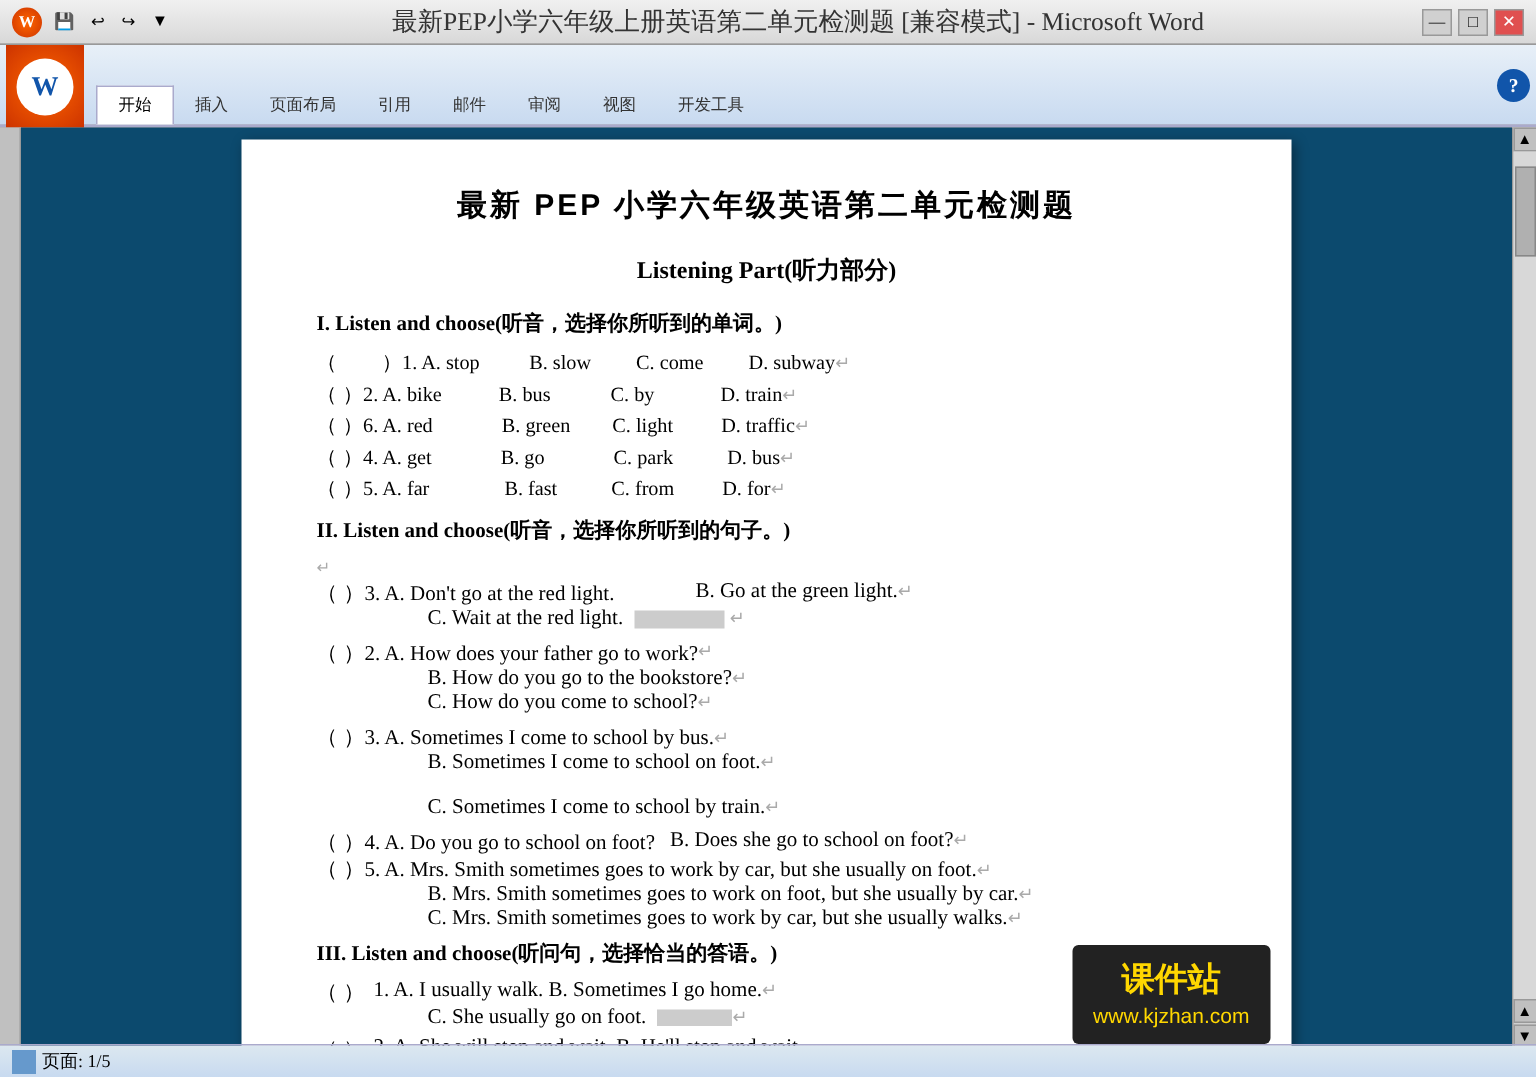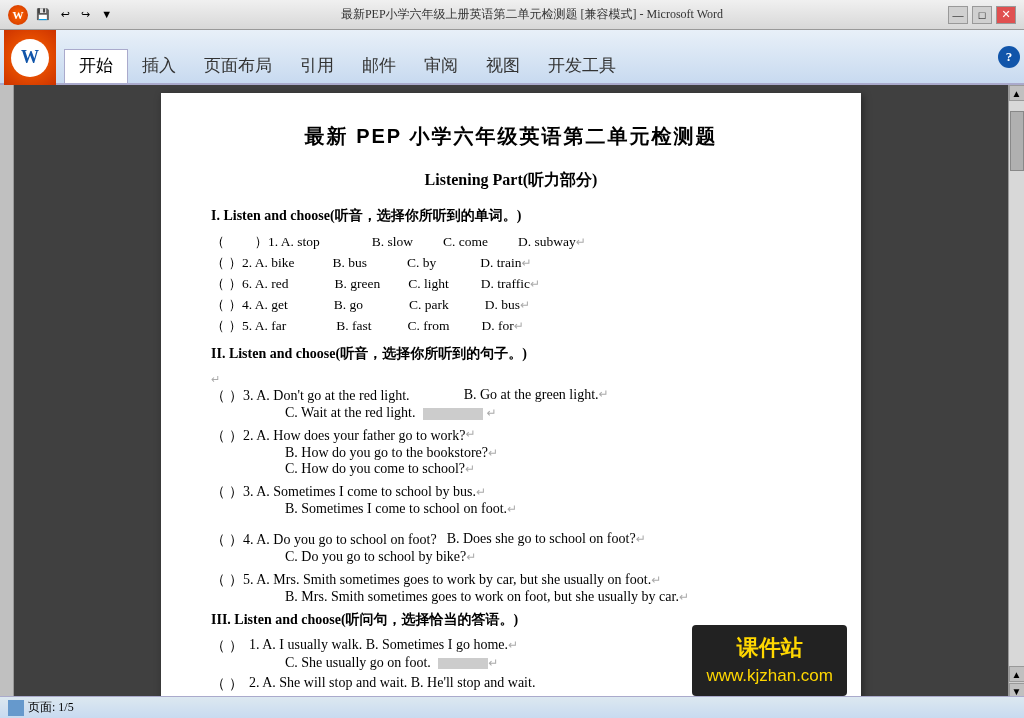--- a/index.html
+++ b/index.html
@@ -9,21 +9,21 @@
     .title-bar {
       background: linear-gradient(to bottom, #f0f0f0, #d8d8d8);
       height: 30px;
       display: flex;
       align-items: center;
       justify-content: space-between;
       padding: 0 8px;
       border-bottom: 1px solid #999;
     }
     .title-bar-left { display: flex; align-items: center; gap: 4px; }
-    .title-text { font-size: 12px; color: #333; flex: 1; text-align: center; }
+    .title-text { font-size: 17px; color: #333; flex: 1; text-align: center; }
     .title-bar-right { display: flex; gap: 4px; }
     .win-btn { width: 20px; height: 18px; font-size: 11px; display: flex; align-items: center; justify-content: center; background: #d0d0d0; border: 1px solid #999; cursor: pointer; }
 
     
     .ribbon {
       background: linear-gradient(to bottom, #e8f0f8, #c8daf0);
       height: 55px;
       border-bottom: 2px solid #aac;
       display: flex;
       align-items: stretch;
@@ -38,21 +38,21 @@
     .ribbon-logo-inner {
       width: 38px; height: 38px;
       background: white;
       border-radius: 50%;
       display: flex; align-items: center; justify-content: center;
       font-size: 18px; font-weight: bold; color: #1155aa;
     }
     .ribbon-tabs { display: flex; align-items: flex-end; gap: 0; }
     .ribbon-tab {
       padding: 4px 14px 6px;
-      font-size: 17px;
+      font-size: 11px;
       color: #333;
       cursor: pointer;
       background: transparent;
       border-top: 1px solid transparent;
     }
     .ribbon-tab.active {
       background: white;
       border: 1px solid #aac;
       border-bottom: none;
       color: #000;
@@ -85,21 +85,21 @@
     .scroll-track { flex: 1; width: 100%; background: #d8d8d8; position: relative; }
     .scroll-thumb { width: 14px; height: 60px; background: #b0b0b0; border: 1px solid #888; position: absolute; top: 10px; left: 1px; }
 
     
     .doc-container {
       flex: 1;
       overflow: hidden;
       display: flex;
       justify-content: center;
       padding: 8px 0;
-      background: #404040;
+      background: #0c4a6e;
     }
     .doc-page {
       width: 700px;
       background: white;
       padding: 30px 50px 30px 50px;
       font-family: 'Times New Roman', serif;
       font-size: 14px;
       color: #000;
       position: relative;
       box-shadow: 2px 2px 8px rgba(0,0,0,0.4);
@@ -142,21 +142,21 @@
       position: absolute;
       bottom: 14px;
       right: 14px;
       background: #222;
       padding: 8px 14px;
       border-radius: 4px;
       text-align: center;
       line-height: 1.4;
     }
     .watermark-top { font-size: 22px; font-weight: bold; color: #ffd700; font-family: SimHei, sans-serif; }
-    .watermark-url { font-size: 17px; color: #ffd700; font-family: Arial, sans-serif; }
+    .watermark-url { font-size: 14px; color: #ffd700; font-family: Arial, sans-serif; }
 
     
     .status-bar {
       position: absolute;
       bottom: 0;
       left: 0;
       width: 100%;
       height: 22px;
       background: linear-gradient(to bottom, #dce8f0, #c8daf0);
       border-top: 1px solid #aac;
@@ -227,21 +227,21 @@
 
       
       <div class="section-heading">I. Listen and choose(听音，选择你所听到的单词。)</div>
 
       
       <div>
         <div class="question-row">
           <span class="paren">（</span>
             <span class="q-num"></span>
             <span class="paren">）1. A. stop</span>
-          <span style="margin-left:48px;">B. slow</span>
+          <span style="margin-left:29px;">B. slow</span>
           <span style="margin-left:30px;">C. come</span>
           <span style="margin-left:30px;">D. subway</span>
           <span class="paragraph-mark">↵</span>
         </div>
         <div class="question-row">
           <span class="paren">（</span>
             <span class="paren">）2. A. bike</span>
           <span style="margin-left:34px;">B. bus</span>
           <span style="margin-left:40px;">C. by</span>
           <span style="margin-left:44px;">D. train</span>
@@ -294,35 +294,36 @@
       </div>
       <div style="padding-left:74px;margin-bottom:0;">B. How do you go to the bookstore?<span class="paragraph-mark">↵</span></div>
       <div style="padding-left:74px;margin-bottom:6px;">C. How do you come to school?<span class="paragraph-mark">↵</span></div>
 
       
       <div style="display:flex;margin-bottom:0;">
         <span style="margin-right:4px;">（</span>
         <span>）3. A. Sometimes I come to school by bus.<span class="paragraph-mark">↵</span></span>
       </div>
       <div style="padding-left:74px;margin-bottom:14px;">B. Sometimes I come to school on foot.<span class="paragraph-mark">↵</span></div>
+      <div style="padding-left:74px;margin-bottom:6px;">C. Sometimes I come to school by train.<span class="paragraph-mark">↵</span></div>
 
       
       <div style="display:flex;margin-bottom:0;">
         <span style="margin-right:4px;">（</span>
         <span>）4. A. Do you go to school on foot?    </span>
         <span style="margin-left:10px;">B. Does she go to school on foot?<span class="paragraph-mark">↵</span></span>
       </div>
-      <div style="padding-left:74px;margin-bottom:6px;">C. Do you go to school by bike?<span class="paragraph-mark">↵</span></div>
 
       
       <div style="display:flex;margin-bottom:0;">
         <span style="margin-right:4px;">（</span>
         <span>）5. A. Mrs. Smith sometimes goes to work by car, but she usually  on foot.<span class="paragraph-mark">↵</span></span>
       </div>
       <div style="padding-left:74px;margin-bottom:0;">B. Mrs. Smith sometimes goes to work on foot, but she usually by car.<span class="paragraph-mark">↵</span></div>
+      <div style="padding-left:74px;margin-bottom:6px;">C. Mrs. Smith sometimes goes to work by car, but she usually walks.<span class="paragraph-mark">↵</span></div>
 
       
       <div class="section-heading" style="margin-top:6px;">III. Listen and choose(听问句，选择恰当的答语。)</div>
 
       
       <div style="display:flex;margin-bottom:0;margin-top:4px;">
         <span style="margin-right:4px;">（</span>
         <span style="min-width:20px;">）</span>
         <span>1. A. I usually walk.      B. Sometimes I go home.<span class="paragraph-mark">↵</span></span>
       </div>

